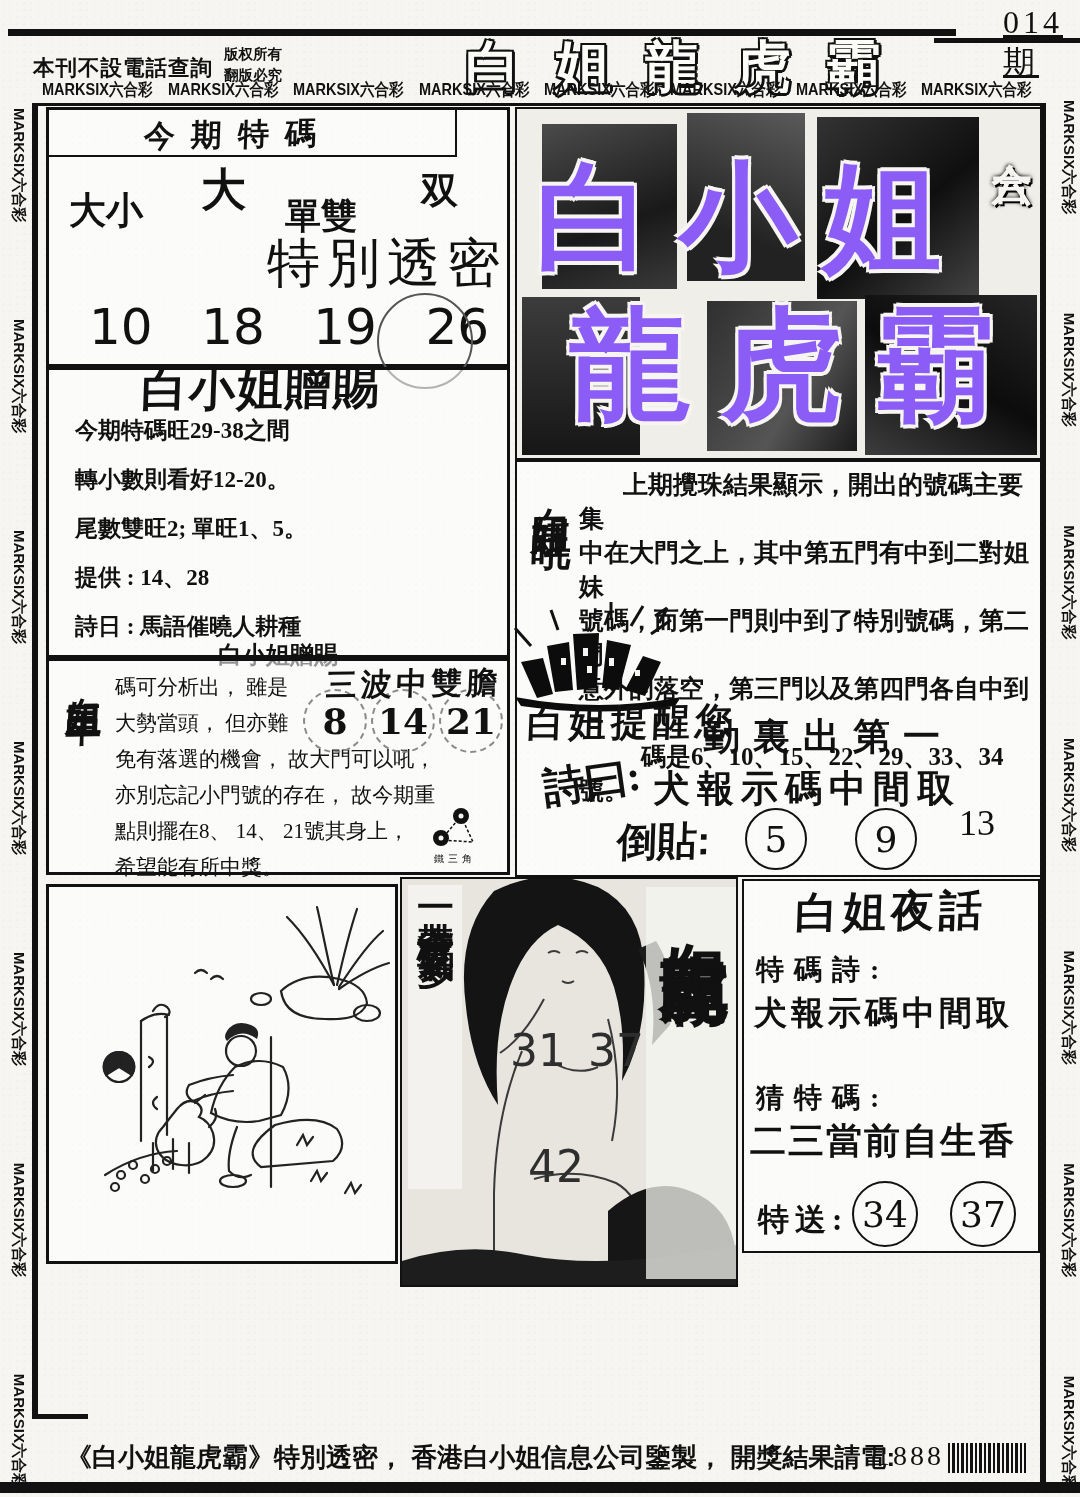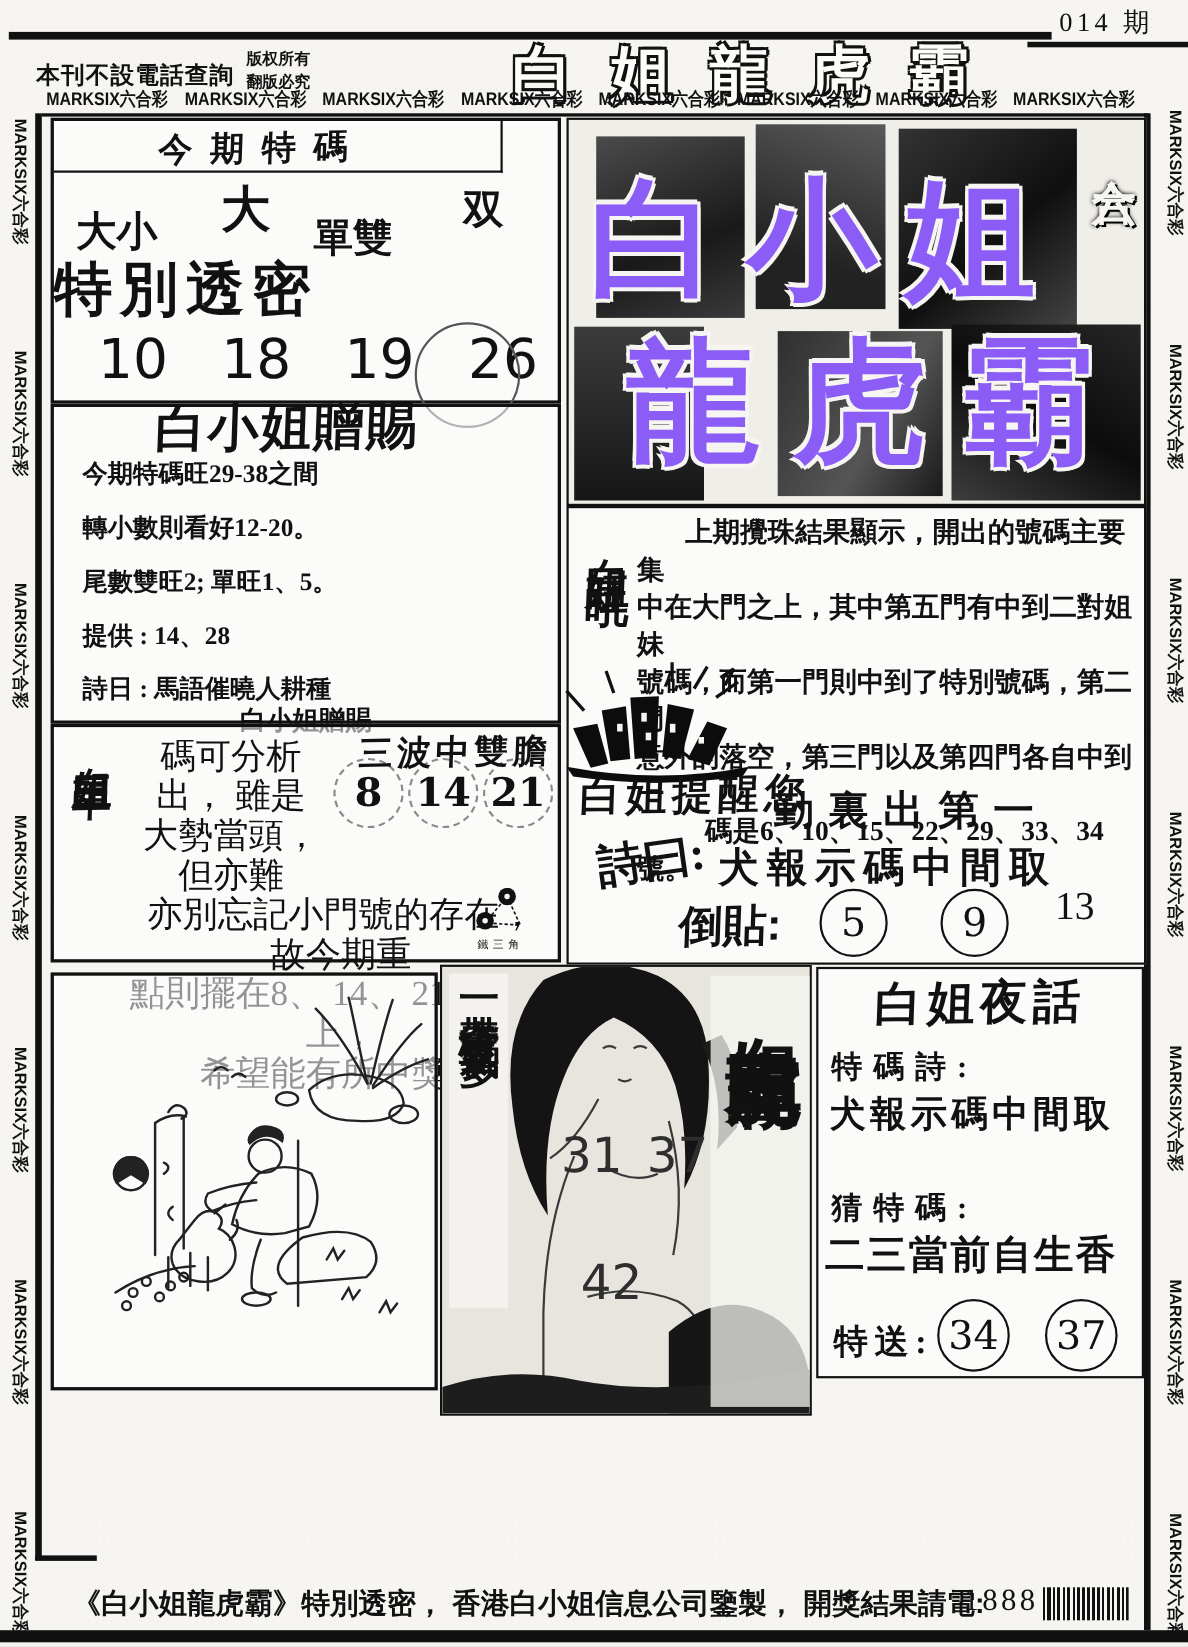--- a/index.html
+++ b/index.html
@@ -29,21 +29,21 @@
   .barcode{position:absolute;background:repeating-linear-gradient(90deg,#111 0 2px,transparent 2px 4px,#111 4px 7px,transparent 7px 9px);}
   .gline{font-family:"Liberation Serif",serif;font-weight:700;}
 </style>
 </head>
 <body>
 
 <div class="page">
 
   <div class="bar" style="left:8px;top:29px;width:948px;height:7px;"></div>
   <div class="bar" style="left:934px;top:38px;width:146px;height:5px;"></div>
-  <div class="abs serif" style="left:963px;top:4px;font-size:24px;letter-spacing:4px;">014 期</div>
+  <div class="abs serif" style="left:1003px;top:4px;font-size:32px;letter-spacing:4px;text-decoration:underline;">014 期</div>
 
   <div class="abs" style="left:33px;top:53px;font-size:21.5px;font-weight:900;letter-spacing:1px;">本刊不設電話查詢</div>
   <div class="abs" style="left:224px;top:44px;font-size:14.5px;font-weight:900;line-height:21px;">
     <div>版权所有</div>
     <div>翻版必究</div>
   </div>
   <div class="abs outline-title serif" style="left:355px;top:30px;width:670px;text-align:center;font-size:56px;letter-spacing:34px;white-space:nowrap;">白姐龍虎霸</div>
 
   <div class="abs" style="left:42px;top:79px;width:1000px;display:flex;justify-content:space-between;">
     <span class="marksix">MARKSIX六合彩</span>
@@ -81,21 +81,21 @@
   </div>
 
   <div class="box" style="left:46px;top:107px;width:464px;height:260px;">
     <div class="abs" style="left:0;top:45px;width:408px;height:2px;background:#111;"></div>
     <div class="abs" style="left:406px;top:0;width:2px;height:47px;background:#111;"></div>
     <div class="abs rough" style="left:95px;top:4px;font-size:31px;font-weight:900;letter-spacing:16px;">今期特碼</div>
     <div class="abs" style="left:20px;top:76px;font-size:37px;font-weight:900;font-family:Liberation Mono, monospace;">大小</div>
     <div class="abs" style="left:152px;top:50px;font-size:45px;font-weight:900;">大</div>
     <div class="abs" style="left:236px;top:82px;font-size:36px;font-weight:900;">單雙</div>
     <div class="abs" style="left:372px;top:56px;font-size:37px;font-weight:900;">双</div>
-    <div class="abs serif" style="left:0;top:118px;width:100%;text-align:left;font-size:53px;font-weight:700;letter-spacing:7px;">特別透密</div>
+    <div class="abs serif" style="left:0;top:118px;width:100%;text-align:right;font-size:53px;font-weight:400;letter-spacing:7px;">特別透密</div>
     <div class="abs mono-num" style="left:40px;top:188px;width:400px;display:flex;justify-content:space-between;font-size:50px;">
       <span>10</span>
       <span>18</span>
       <span>19</span>
       <span style="position:relative;">26</span>
     </div>
     <div class="abs" style="left:328px;top:183px;width:92px;height:92px;border:2px solid #555;border-radius:50%;"></div>
   </div>
 
   <div class="box" style="left:46px;top:367px;width:464px;height:291px;">
@@ -105,23 +105,24 @@
       <div>轉小數則看好12-20。</div>
       <div>尾數雙旺2;  單旺1、5。</div>
       <div>提供 : 14、28</div>
       <div>詩日 :  馬語催曉人耕種</div>
     </div>
     <div class="abs gline" style="left:0;bottom:-16px;width:100%;text-align:center;font-size:24px;background:transparent;">白小姐贈賜</div>
   </div>
 
   <div class="box" style="left:46px;top:658px;width:464px;height:217px;">
     <div class="abs vcjk rough" style="left:8px;top:8px;height:200px;font-size:36px;font-weight:900;letter-spacing:4px;">白姐三中二</div>
-    <div class="abs serif" style="left:66px;top:8px;font-size:32px;line-height:36px;text-align:center;">
+    <div class="abs serif" style="left:66px;top:8px;font-size:21px;line-height:36px;">
       <div style="width:190px;">碼可分析出， 雖是</div>
       <div style="width:190px;">大勢當頭， 但亦難</div>
+      <div style="width:390px;">免有落選的機會， 故大門可以吼，</div>
       <div style="width:390px;">亦別忘記小門號的存在， 故今期重</div>
       <div style="width:390px;">點則擺在8、 14、 21號其身上，</div>
       <div style="width:390px;">希望能有所中獎。</div>
     </div>
     <div class="abs rough" style="right:6px;top:2px;font-size:31px;font-weight:900;letter-spacing:4px;z-index:2;">三波中雙膽</div>
     <div class="abs" style="right:4px;top:28px;display:flex;gap:4px;">
       <span class="dnum">8</span>
       <span class="dnum">14</span>
       <span class="dnum">21</span>
     </div>

